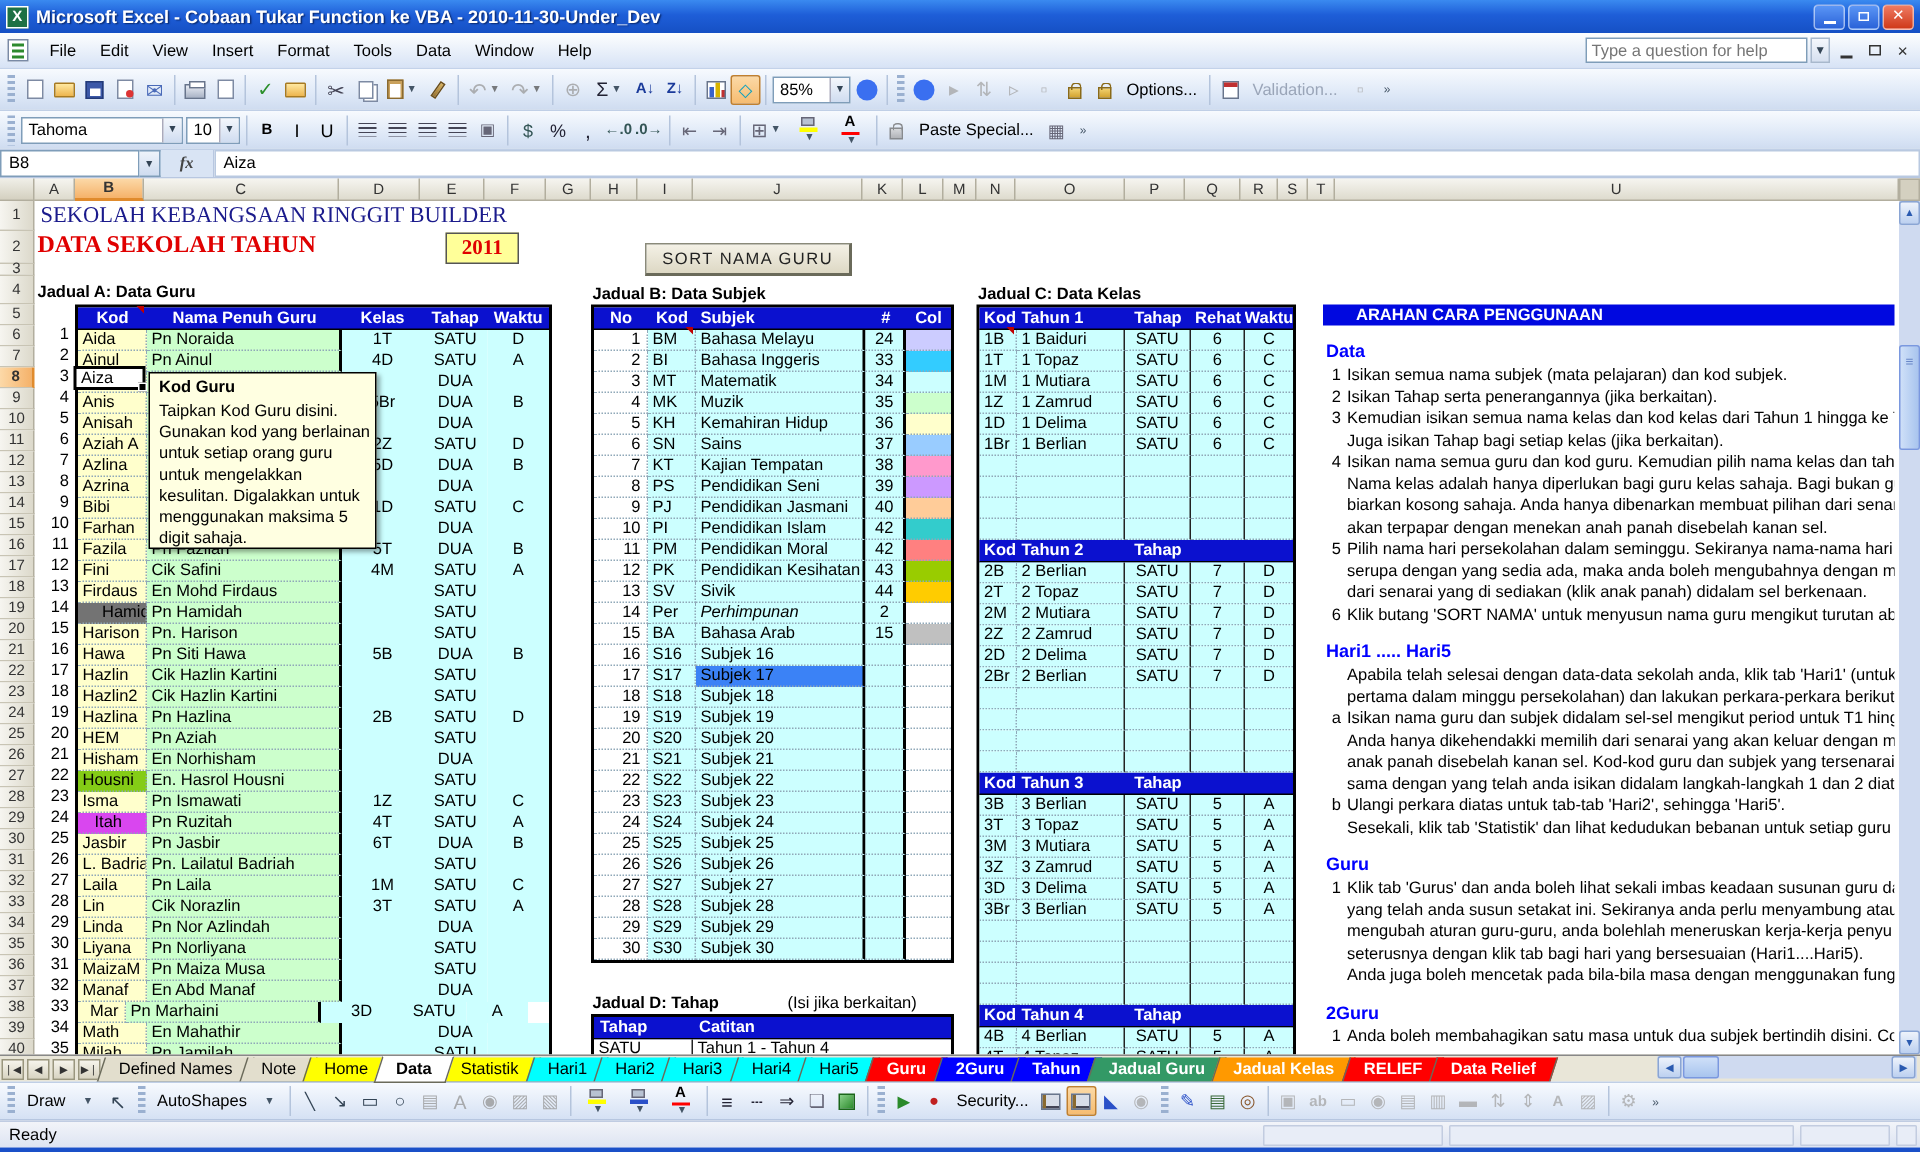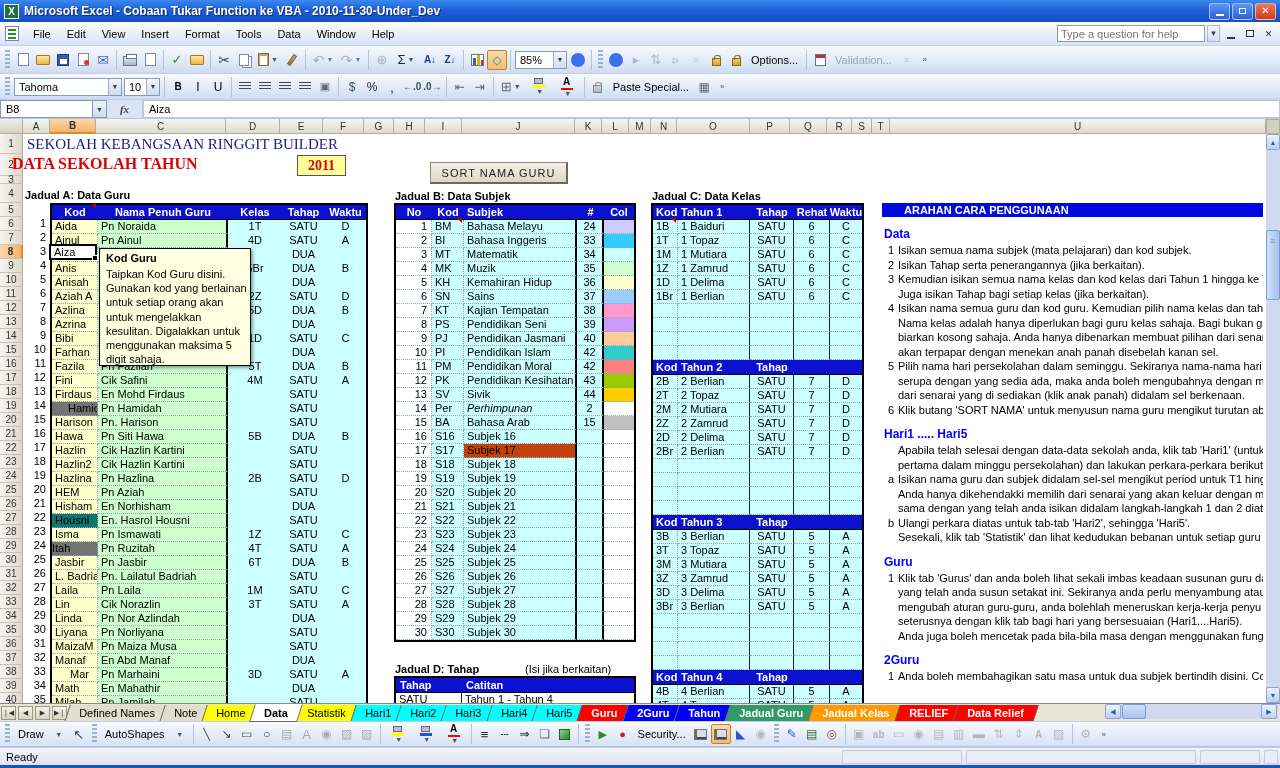--- a/index.html
+++ b/index.html
@@ -503,21 +503,21 @@
         <div class="rowh" style="height: 14px;">34</div>
         <div class="rowh" style="height: 14px;">35</div>
         <div class="rowh" style="height: 14px;">36</div>
         <div class="rowh" style="height: 14px;">37</div>
         <div class="rowh" style="height: 14px;">38</div>
         <div class="rowh" style="height: 14px;">39</div>
         <div class="rowh" style="height: 14px;">40</div>
       </div>
 
     <div class="abs schooltitle" style="left:27px;top:2px;">SEKOLAH KEBANGSAAN RINGGIT BUILDER</div>
-    <div class="abs datatitle" style="left:12px;top:21px;">DATA SEKOLAH TAHUN</div>
+    <div class="abs datatitle" style="left:25px;top:21px;">DATA SEKOLAH TAHUN</div>
     <div class="abs yearbox" style="left:297px;top:21px;width:49px;height:21px;">2011</div>
 
     <div class="abs sortbtn" style="left:430px;top:28px;width:138px;height:22px;">SORT NAMA GURU</div>
 
     <div class="abs tbltitle" style="left:25px;top:55px;">Jadual A: Data Guru</div>
     <div class="abs tbltitle" style="left:395px;top:56px;">Jadual B: Data Subjek</div>
     <div class="abs tbltitle" style="left:652px;top:56px;">Jadual C: Data Kelas</div>
 
     <div class="abs" id="taNums" style="left:23px;top:83px;">
         <div class="numcell">1</div>
@@ -705,35 +705,35 @@
           <div class="dc " style="width: 41px; text-align: center; background: rgb(204, 255, 255);"></div>
         </div>
         <div class="drow">
           <div class="dc dot-b dot-r" style="width: 46px; padding-left: 3px; background: rgb(255, 255, 204);">Hisham</div>
           <div class="dc dot-b" style="width: 130px; padding-left: 3px; background: rgb(204, 255, 204); border-right: 2px solid rgb(0, 0, 0);">En Norhisham</div>
           <div class="dc " style="width: 54px; text-align: center; background: rgb(204, 255, 255);"></div>
           <div class="dc " style="width: 43px; text-align: center; background: rgb(204, 255, 255);">DUA</div>
           <div class="dc " style="width: 41px; text-align: center; background: rgb(204, 255, 255);"></div>
         </div>
         <div class="drow">
-          <div class="dc dot-b dot-r" style="width: 46px; padding-left: 3px; background: #0f766e;">Housni</div>
+          <div class="dc dot-b dot-r" style="width: 46px; padding-left: 3px; background: #84cc16;">Housni</div>
           <div class="dc dot-b" style="width: 130px; padding-left: 3px; background: rgb(204, 255, 204); border-right: 2px solid rgb(0, 0, 0);">En. Hasrol Housni</div>
           <div class="dc " style="width: 54px; text-align: center; background: rgb(204, 255, 255);"></div>
           <div class="dc " style="width: 43px; text-align: center; background: rgb(204, 255, 255);">SATU</div>
           <div class="dc " style="width: 41px; text-align: center; background: rgb(204, 255, 255);"></div>
         </div>
         <div class="drow">
           <div class="dc dot-b dot-r" style="width: 46px; padding-left: 3px; background: rgb(255, 255, 204);">Isma</div>
           <div class="dc dot-b" style="width: 130px; padding-left: 3px; background: rgb(204, 255, 204); border-right: 2px solid rgb(0, 0, 0);">Pn Ismawati</div>
           <div class="dc " style="width: 54px; text-align: center; background: rgb(204, 255, 255);">1Z</div>
           <div class="dc " style="width: 43px; text-align: center; background: rgb(204, 255, 255);">SATU</div>
           <div class="dc " style="width: 41px; text-align: center; background: rgb(204, 255, 255);">C</div>
         </div>
         <div class="drow">
-          <div class="dc dot-b dot-r" style="width: 46px; padding-left: 0; background: #737373;">Itah</div>
+          <div class="dc dot-b dot-r" style="width: 46px; padding-left: 11px; background: #d946ef;">Itah</div>
           <div class="dc dot-b" style="width: 130px; padding-left: 3px; background: rgb(204, 255, 204); border-right: 2px solid rgb(0, 0, 0);">Pn Ruzitah</div>
           <div class="dc " style="width: 54px; text-align: center; background: rgb(204, 255, 255);">4T</div>
           <div class="dc " style="width: 43px; text-align: center; background: rgb(204, 255, 255);">SATU</div>
           <div class="dc " style="width: 41px; text-align: center; background: rgb(204, 255, 255);">A</div>
         </div>
         <div class="drow">
           <div class="dc dot-b dot-r" style="width: 46px; padding-left: 3px; background: rgb(255, 255, 204);">Jasbir</div>
           <div class="dc dot-b" style="width: 130px; padding-left: 3px; background: rgb(204, 255, 204); border-right: 2px solid rgb(0, 0, 0);">Pn Jasbir</div>
           <div class="dc " style="width: 54px; text-align: center; background: rgb(204, 255, 255);">6T</div>
           <div class="dc " style="width: 43px; text-align: center; background: rgb(204, 255, 255);">DUA</div>
@@ -782,21 +782,21 @@
           <div class="dc " style="width: 41px; text-align: center; background: rgb(204, 255, 255);"></div>
         </div>
         <div class="drow">
           <div class="dc dot-b dot-r" style="width: 46px; padding-left: 3px; background: rgb(255, 255, 204);">Manaf</div>
           <div class="dc dot-b" style="width: 130px; padding-left: 3px; background: rgb(204, 255, 204); border-right: 2px solid rgb(0, 0, 0);">En Abd Manaf</div>
           <div class="dc " style="width: 54px; text-align: center; background: rgb(204, 255, 255);"></div>
           <div class="dc " style="width: 43px; text-align: center; background: rgb(204, 255, 255);">DUA</div>
           <div class="dc " style="width: 41px; text-align: center; background: rgb(204, 255, 255);"></div>
         </div>
         <div class="drow">
-          <div class="dc dot-b dot-r" style="width: 46px; padding-left: 18px; background: rgb(255, 255, 204);">Mar</div>
+          <div class="dc dot-b dot-r" style="width: 32px; padding-left: 8px; background: rgb(255, 255, 204);">Mar</div>
           <div class="dc dot-b" style="width: 130px; padding-left: 3px; background: rgb(204, 255, 204); border-right: 2px solid rgb(0, 0, 0);">Pn Marhaini</div>
           <div class="dc " style="width: 54px; text-align: center; background: rgb(204, 255, 255);">3D</div>
           <div class="dc " style="width: 43px; text-align: center; background: rgb(204, 255, 255);">SATU</div>
           <div class="dc " style="width: 41px; text-align: center; background: rgb(204, 255, 255);">A</div>
         </div>
         <div class="drow">
           <div class="dc dot-b dot-r" style="width: 46px; padding-left: 3px; background: rgb(255, 255, 204);">Math</div>
           <div class="dc dot-b" style="width: 130px; padding-left: 3px; background: rgb(204, 255, 204); border-right: 2px solid rgb(0, 0, 0);">En Mahathir</div>
           <div class="dc " style="width: 54px; text-align: center; background: rgb(204, 255, 255);"></div>
           <div class="dc " style="width: 43px; text-align: center; background: rgb(204, 255, 255);">DUA</div>
@@ -926,21 +926,21 @@
         <div class="drow">
           <div class="dc dot-b dot-r" style="width: 36px; padding-left: 0px; text-align: right; padding-right: 4px;">16</div>
           <div class="dc dot-b dot-r" style="width: 32px; padding-left: 3px; background: rgb(204, 255, 255);">S16</div>
           <div class="dc dot-b" style="width: 113px; padding-left: 3px; background: rgb(204, 255, 255); border-right: 2px solid rgb(0, 0, 0);">Subjek 16</div>
           <div class="dc dot-b" style="width: 27px; text-align: center; background: rgb(204, 255, 255); border-right: 2px solid rgb(0, 0, 0);"></div>
           <div class="dc dot-b" style="width: 30px; padding-left: 3px;"></div>
         </div>
         <div class="drow">
           <div class="dc dot-b dot-r" style="width: 36px; padding-left: 0px; text-align: right; padding-right: 4px;">17</div>
           <div class="dc dot-b dot-r" style="width: 32px; padding-left: 3px; background: rgb(204, 255, 255);">S17</div>
-          <div class="dc dot-b" style="width: 113px; padding-left: 3px; background: #c2410c; border-right: 2px solid rgb(0, 0, 0);">Subjek 17</div>
+          <div class="dc dot-b" style="width: 113px; padding-left: 3px; background: #3b82f6; border-right: 2px solid rgb(0, 0, 0);">Subjek 17</div>
           <div class="dc dot-b" style="width: 27px; text-align: center; background: rgb(204, 255, 255); border-right: 2px solid rgb(0, 0, 0);"></div>
           <div class="dc dot-b" style="width: 30px; padding-left: 3px;"></div>
         </div>
         <div class="drow">
           <div class="dc dot-b dot-r" style="width: 36px; padding-left: 0px; text-align: right; padding-right: 4px;">18</div>
           <div class="dc dot-b dot-r" style="width: 32px; padding-left: 3px; background: rgb(204, 255, 255);">S18</div>
           <div class="dc dot-b" style="width: 113px; padding-left: 3px; background: rgb(204, 255, 255); border-right: 2px solid rgb(0, 0, 0);">Subjek 18</div>
           <div class="dc dot-b" style="width: 27px; text-align: center; background: rgb(204, 255, 255); border-right: 2px solid rgb(0, 0, 0);"></div>
           <div class="dc dot-b" style="width: 30px; padding-left: 3px;"></div>
         </div>
@@ -1360,20 +1360,24 @@
         <div class="ins-line">
           <span class="ins-num">a</span>
           <span class="ins-txt">Isikan nama guru dan subjek didalam sel-sel mengikut period untuk T1 hing</span>
         </div>
         <div class="ins-line">
           <span class="ins-num"></span>
           <span class="ins-txt">Anda hanya dikehendakki memilih dari senarai yang akan keluar dengan me</span>
         </div>
         <div class="ins-line">
           <span class="ins-num"></span>
+          <span class="ins-txt">anak panah disebelah kanan sel. Kod-kod guru dan subjek yang tersenarai</span>
+        </div>
+        <div class="ins-line">
+          <span class="ins-num"></span>
           <span class="ins-txt">sama dengan yang telah anda isikan didalam langkah-langkah 1 dan 2 diata</span>
         </div>
         <div class="ins-line">
           <span class="ins-num">b</span>
           <span class="ins-txt">Ulangi perkara diatas untuk tab-tab 'Hari2', sehingga  'Hari5'.</span>
         </div>
         <div class="ins-line">
           <span class="ins-num"></span>
           <span class="ins-txt">Sesekali, klik tab 'Statistik' dan lihat kedudukan bebanan untuk setiap guru</span>
         </div>
@@ -1405,21 +1409,21 @@
         </div>
       </div>
 
     <div class="selcell" style="left:49px;top:110px;width:48px;height:16px;">Aiza</div>
 
     <div class="tooltip" id="commentBox" style="left:99px;top:114px;width:152px;height:118px;">
       <div class="tt">Kod Guru</div>
       <div id="commentLines">
           <div class="tl">Taipkan Kod Guru disini.</div>
           <div class="tl">Gunakan kod yang berlainan</div>
-          <div class="tl">untuk setiap orang akan</div>
+          <div class="tl">untuk setiap orang guru</div>
           <div class="tl">untuk mengelakkan</div>
           <div class="tl">kesulitan. Digalakkan untuk</div>
           <div class="tl">menggunakan maksima 5</div>
           <div class="tl">digit sahaja.</div>
         </div>
     </div>
 
     <div class="redmark" style="left:91px;top:70px;"></div>
     <div class="redmark" style="left:457px;top:84px;"></div>
     <div class="redmark" style="left:671px;top:84px;"></div>

